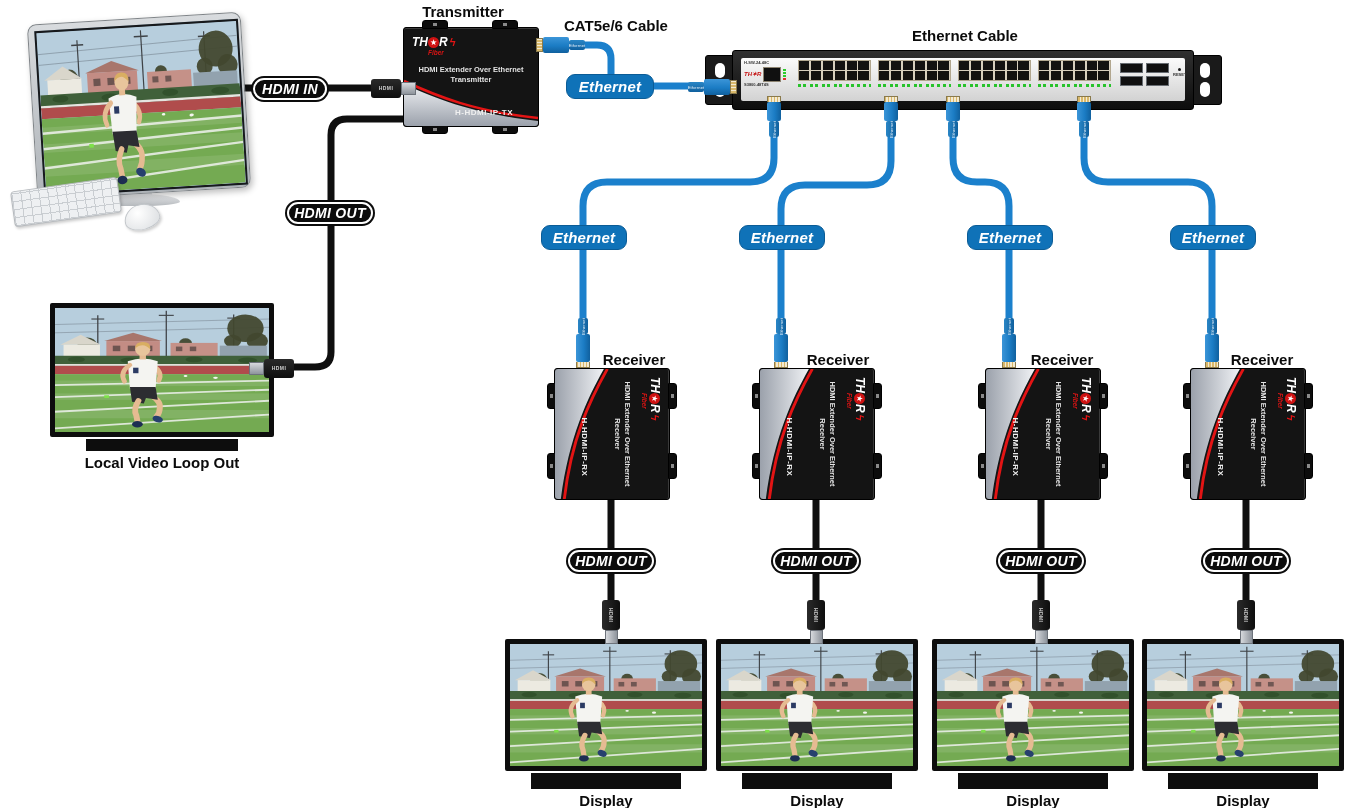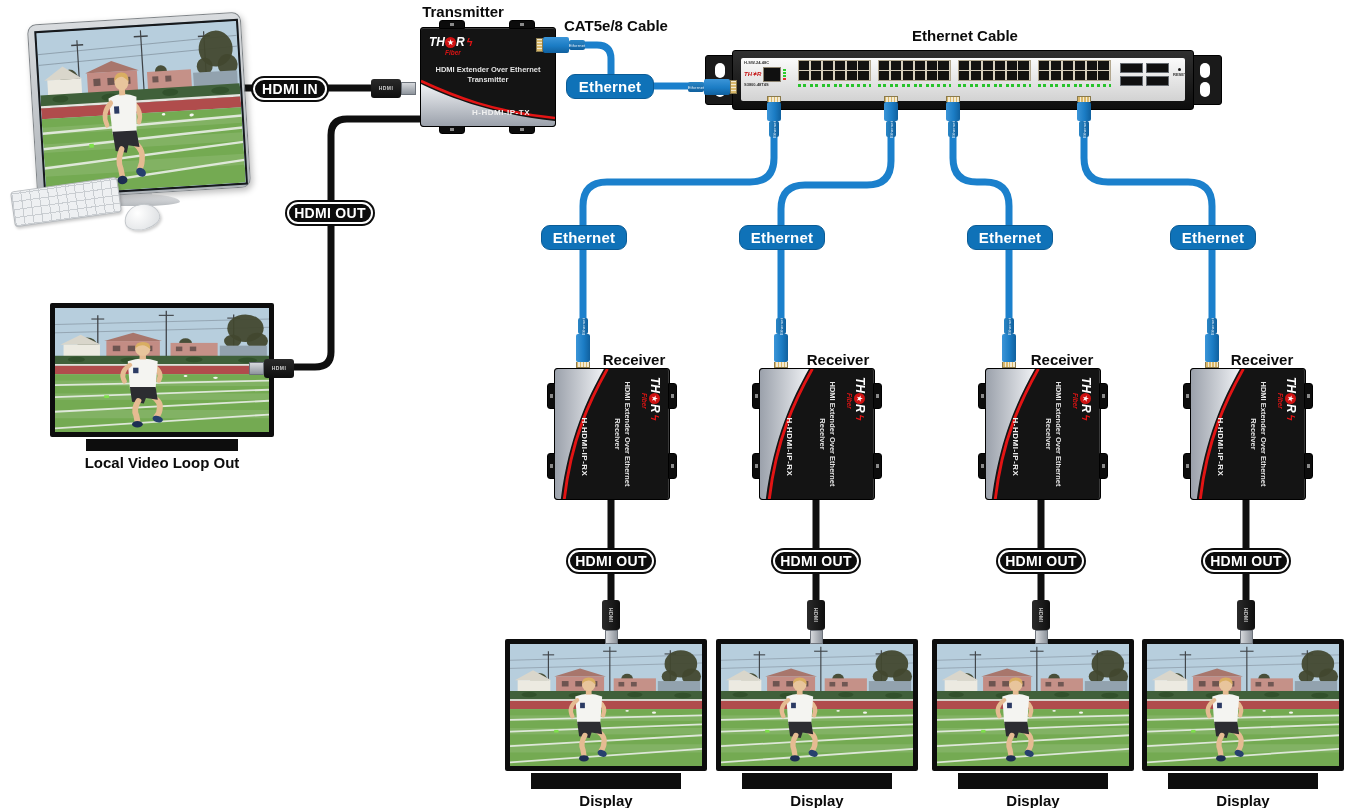--- a/index.html
+++ b/index.html
@@ -4,21 +4,21 @@
 <style>
   html,body{margin:0;padding:0;background:#ffffff;}
   .canvas{position:relative;width:1348px;height:808px;background:#ffffff;overflow:hidden;
           font-family:"Liberation Sans",sans-serif;}
 
   
   .lbl{position:absolute;font-weight:700;font-size:15px;color:#0b0b0b;text-align:center;white-space:nowrap;z-index:6;}
 
   
   .badge{position:absolute;display:flex;align-items:center;justify-content:center;
-         font-weight:700;white-space:nowrap;z-index:7;}
+         font-weight:700;white-space:nowrap;z-index:7;font-style:italic;}
   .badge-hdmi{background:#0c0c0c;color:#fff;border:2px solid #ffffff;box-shadow:0 0 0 2px #0c0c0c;
               border-radius:11px;font-size:14px;letter-spacing:.3px;}
   .badge-eth{background:#0f72b8;color:#fff;border:1px solid #0b5c96;border-radius:9px;
              font-size:15px;letter-spacing:.2px;}
 
   
   .cables{position:absolute;left:0;top:0;z-index:1;}
   .c-black{stroke:#0f0f0f;stroke-width:7;fill:none;stroke-linecap:round;}
   .c-blue{stroke:#1b80cc;stroke-width:7;fill:none;stroke-linecap:round;}
 
@@ -233,21 +233,21 @@
         <svg class="scene" viewBox="0 0 200 135" preserveAspectRatio="none">
             <use href="#scene"></use>
           </svg>
       </div>
     </div>
     <div class="keyboard"></div>
     <div class="mouse"></div>
   </div>
 
   <div class="lbl" style="left:400px;top:3px;width:126px;">Transmitter</div>
-  <div class="dev" style="left:403px;top:27px;z-index:2;margin-left:17px;">
+  <div class="dev" style="left:403px;top:27px;z-index:2;">
     <div class="tab tt" style="left:18px;"></div>
     <div class="tab tt" style="left:88px;"></div>
     <div class="tab tb" style="left:18px;"></div>
     <div class="tab tb" style="left:88px;"></div>
     <svg class="dev-swoosh" viewBox="0 0 134 98" preserveAspectRatio="none">
       <path d="M0 56 C 30 70, 70 86, 134 93 L134 98 L0 98 Z" fill="url(#silverGrad)"></path>
       <path d="M0 53 C 32 68, 72 84, 134 90" stroke="#e31414" stroke-width="2.5" fill="none"></path>
     </svg>
     <div class="dev-logo">
       <span class="lg-t">TH</span><span class="lg-star">★</span><span class="lg-t">R</span><span class="lg-bolt">ϟ</span>
@@ -276,21 +276,21 @@
       <div class="screen-inner" style="height:124px;">
         <svg class="scene" viewBox="0 0 200 135" preserveAspectRatio="none">
             <use href="#scene"></use>
           </svg>
       </div>
     </div>
     <div class="disp-base" style="width:152px;height:12px;"></div>
     <div class="disp-label">Local Video Loop Out</div>
   </div>
 
-  <div class="lbl" style="left:551px;top:17px;width:130px;">CAT5e/8 Cable</div>
+  <div class="lbl" style="left:551px;top:17px;width:130px;">CAT5e/6 Cable</div>
   <div class="sprite rj45-h" style="left:536px;top:37px;">
     <div class="rj45-pins-h"></div>
     <div class="rj45-body-h"></div>
     <div class="sleeve-h">
         <span>Ethernet</span>
       </div>
   </div>
   <div class="badge badge-eth" style="left:566px;top:74px;width:86px;height:23px;">Ethernet</div>
   <div class="sprite rj45-h" style="left:688px;top:79px;flex-direction:row-reverse;">
     <div class="rj45-pins-h"></div>

